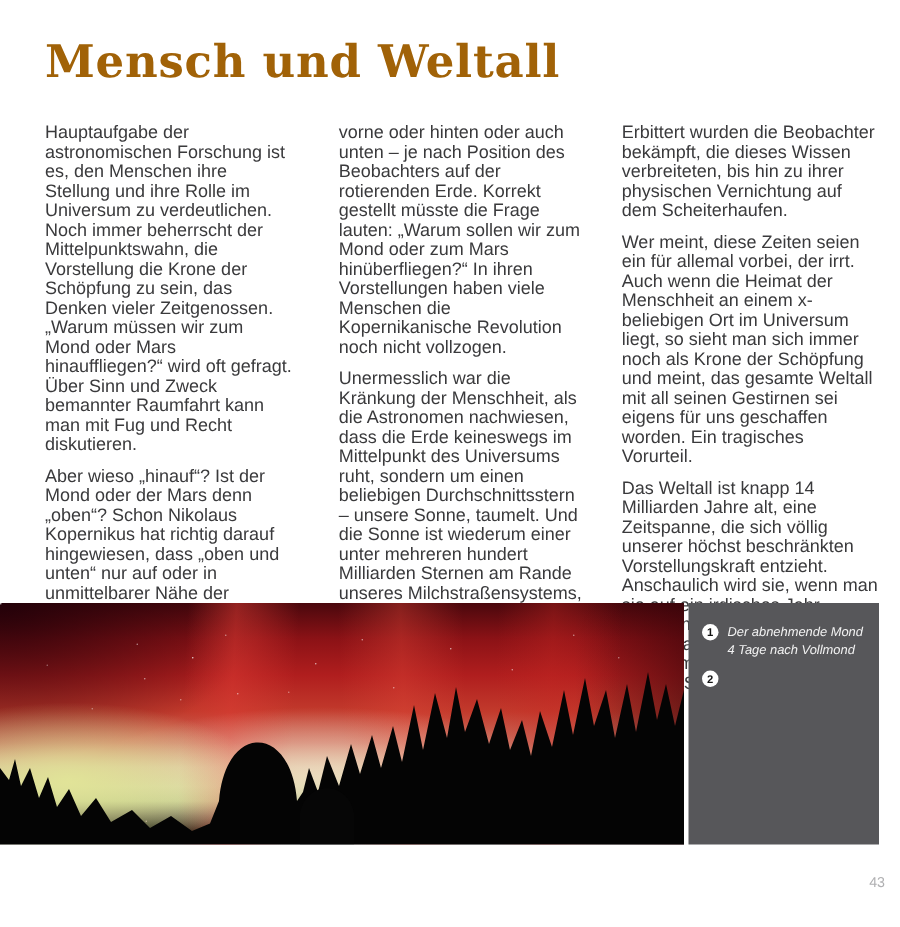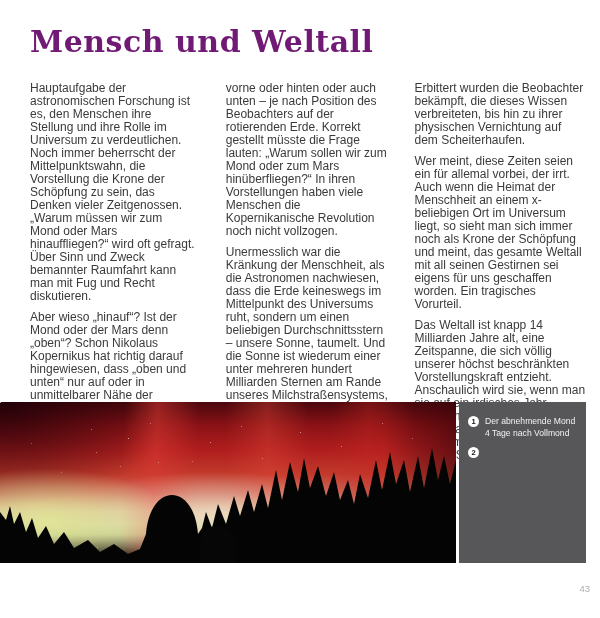--- a/index.html
+++ b/index.html
@@ -11,21 +11,21 @@
     overflow:hidden;
   }
 
   
   .page-title {
     position:absolute; left:30px; top:24px;
     font-family:"DejaVu Serif", serif;
     font-weight:bold;
     font-size:30px;
     letter-spacing:0.5px;
-    color:#701a75;
+    color:#a16207;
   }
 
   
   .columns {
     position:absolute; left:30px; top:82px; width:556px;
     display:flex;
   }
   .col { color:#3a3a3c; font-size:12px; line-height:13px; text-align:left; }
   .col-1 { width:170px; margin-right:15px; }
   .col-2 { width:172px; margin-right:22px;margin-left:16px; }
@@ -89,21 +89,21 @@
     background:#57575a;
     padding:13px 8px 0 9px;
   }
   .caption-item { display:flex; margin-bottom:7px; }
   .caption-num {
     flex:0 0 11px; width:11px; height:11px; border-radius:50%;
     background:#ffffff; color:#141414;
     font-size:7.5px; font-weight:bold; line-height:11px; text-align:center;
     margin-right:6px; margin-top:1px;
   }
-  .caption-text { font-size:8.6px; line-height:12px; color:#f2f2f2; }
+  .caption-text { font-size:8.6px; line-height:12px; color:#f2f2f2;font-style:italic; }
 
   
   .page-number {
     position:absolute; right:10px; top:583px;
     font-size:9.5px; color:#b0b0b2;
   }
 </style>
 </head>
 <body>
 

